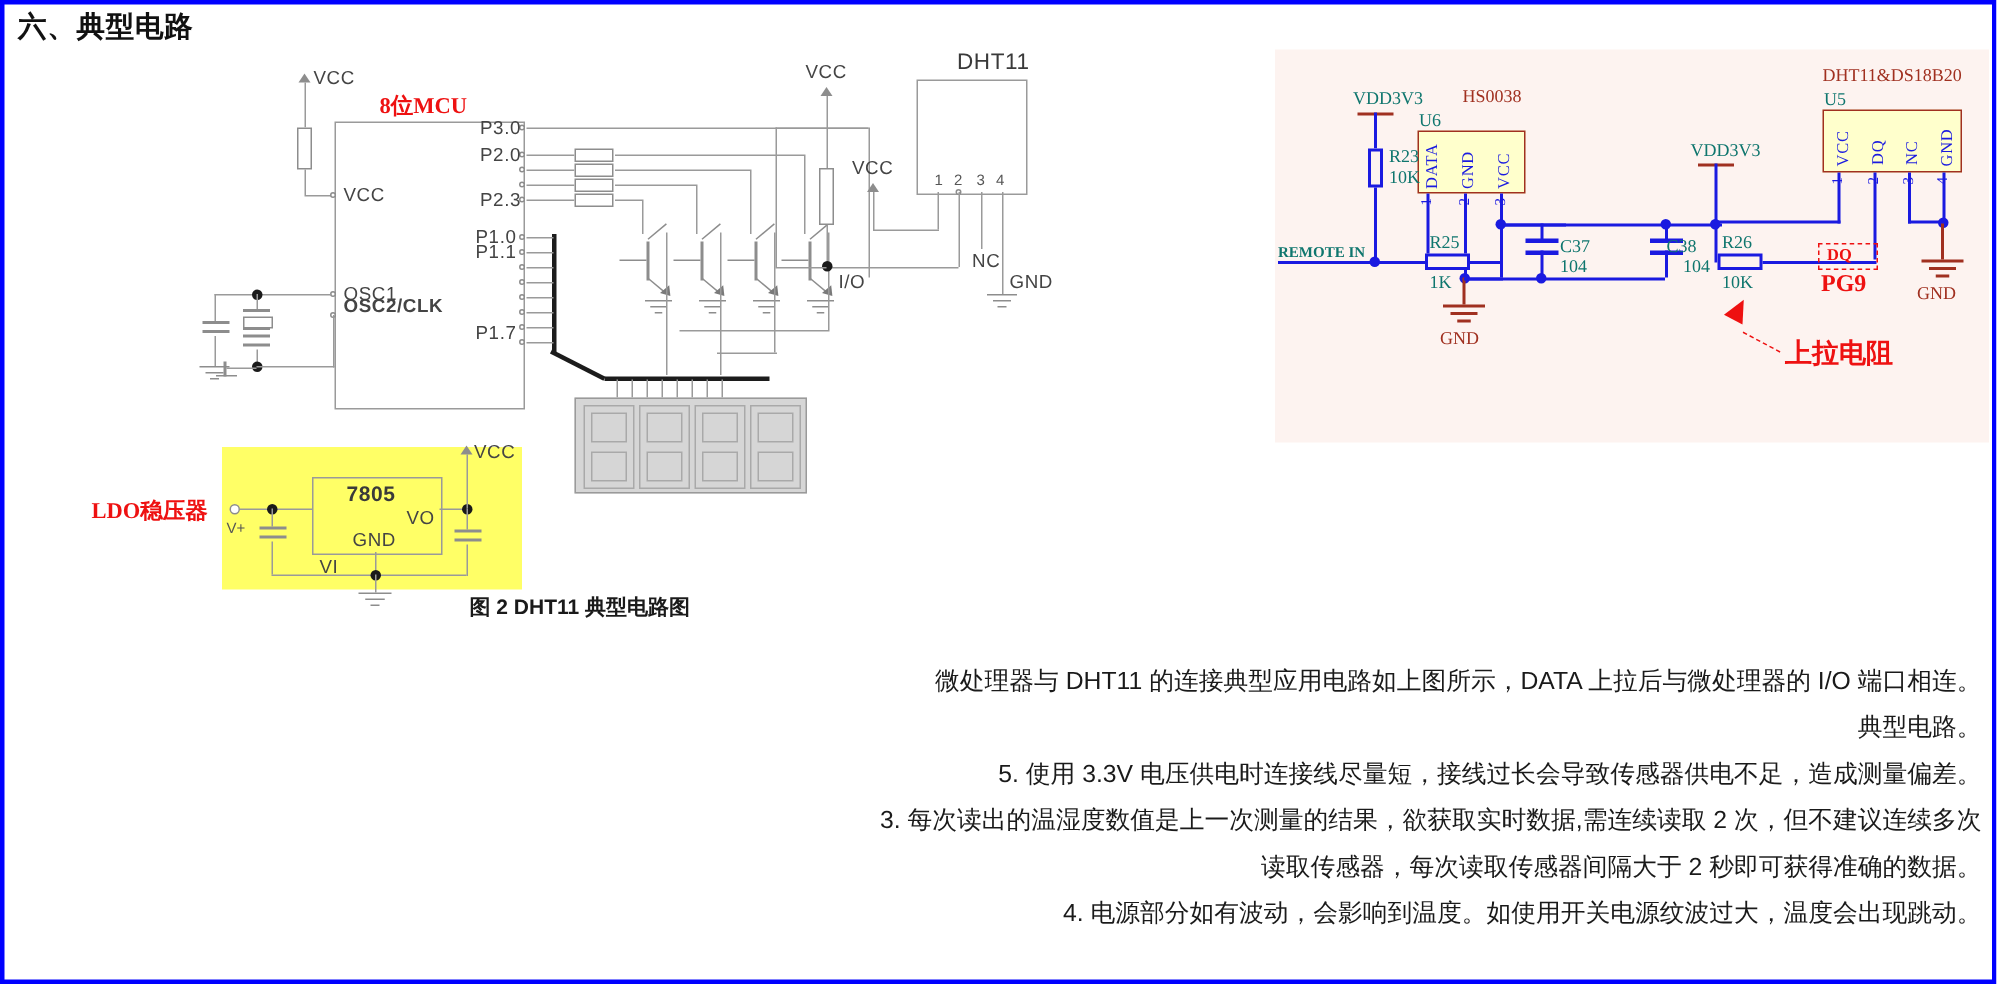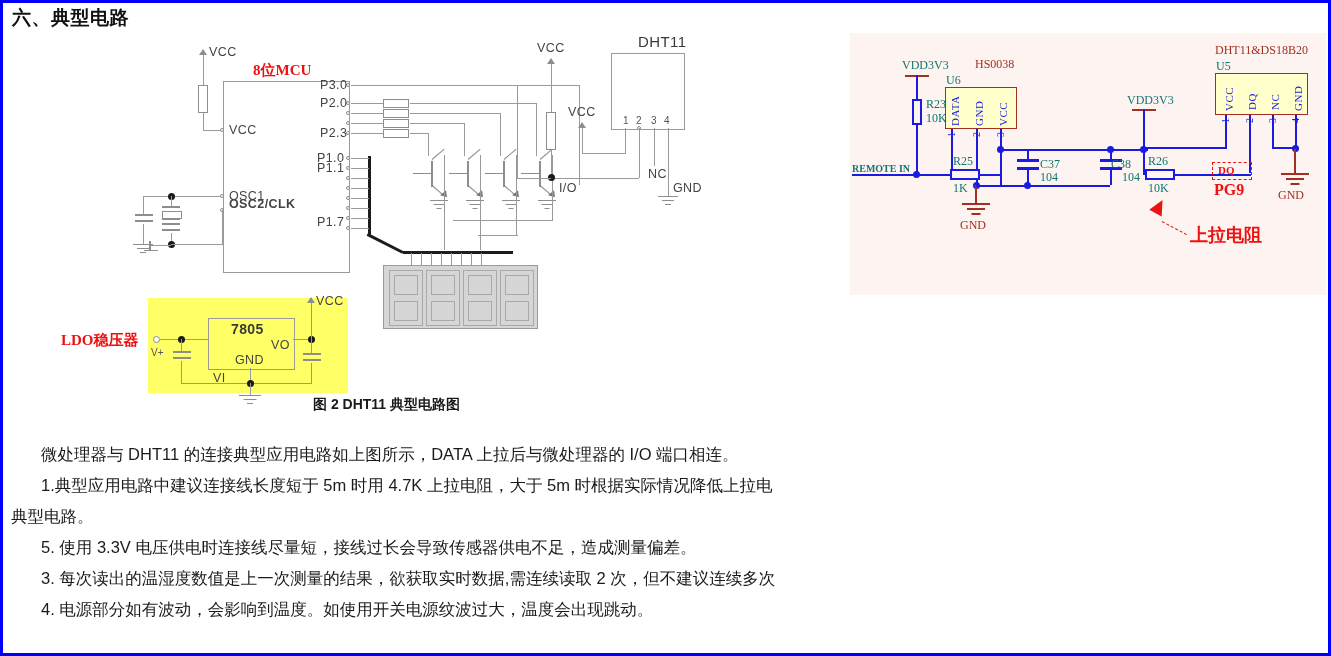--- a/index.html
+++ b/index.html
@@ -360,20 +360,21 @@
   }
   
   #body-text {
     position: absolute;
     left: 8px;
     top: 436px;
     width: 1310px;
     font-size: 16.5px;
     color: #1a1a1a;
     line-height: 31px;
+    text-align: right;
   }
   #body-text p {
     margin: 0;
     white-space: nowrap;
   }
   .indent1 { padding-left: 30px; }
   .indent0 { padding-left: 0px; }
 </style>
 </head>
 <body>
@@ -759,20 +760,20 @@
     <div class="redlbl" style="left:364px; top:148px; font-size:16px;">PG9</div>
 
     <div class="red-arrow" style="left:302px; top:166px; transform:rotate(28deg);"></div>
     <div class="red-dash-line" style="left:312px; top:188px; width:28px; transform:rotate(28deg); transform-origin:left center;"></div>
     <div class="redlbl" style="left:340px; top:190px; font-size:18px; font-family:'Liberation Sans', sans-serif;">上拉电阻</div>
 
   </div>
 
   <div id="body-text">
     <p class="indent1">微处理器与 DHT11 的连接典型应用电路如上图所示，DATA 上拉后与微处理器的 I/O 端口相连。</p>
-    <p class="indent1">1.典型应用电路中建议连接线长度短于 5m 时用 4.7K 上拉电阻，大于 5m 时根据实际情况降低上拉电</p>
     <p class="indent0">典型电路。</p>
     <p class="indent1">5. 使用 3.3V 电压供电时连接线尽量短，接线过长会导致传感器供电不足，造成测量偏差。</p>
     <p class="indent1">3. 每次读出的温湿度数值是上一次测量的结果，欲获取实时数据,需连续读取 2 次，但不建议连续多次</p>
+    <p class="indent0">读取传感器，每次读取传感器间隔大于 2 秒即可获得准确的数据。</p>
     <p class="indent1">4. 电源部分如有波动，会影响到温度。如使用开关电源纹波过大，温度会出现跳动。</p>
   </div>
 
 </div>
 
 </body></html>

